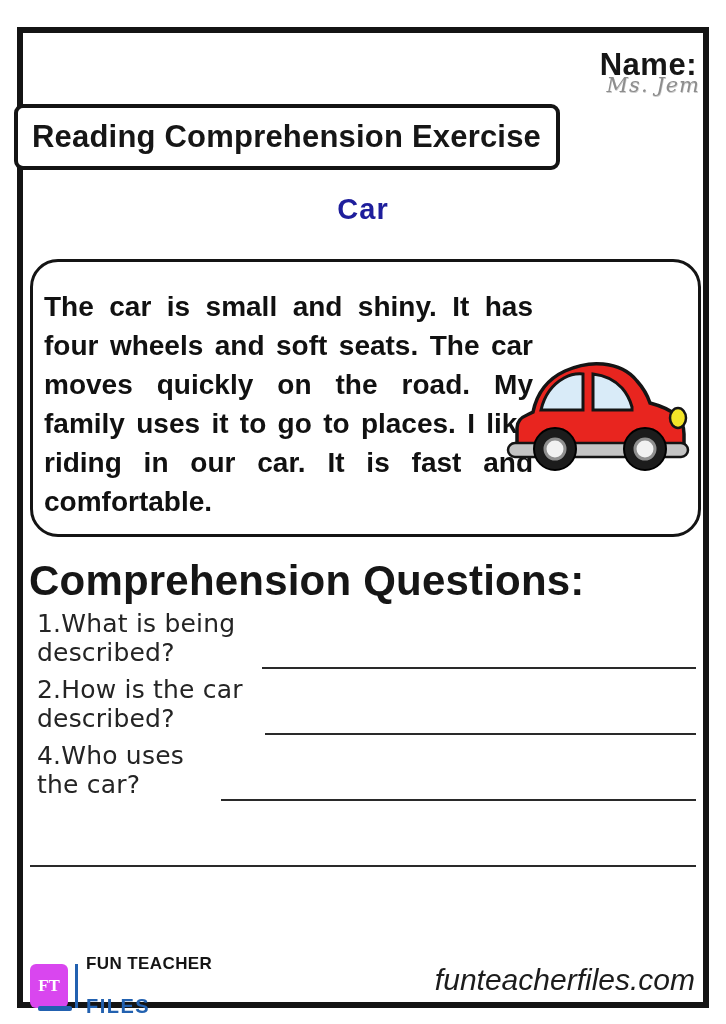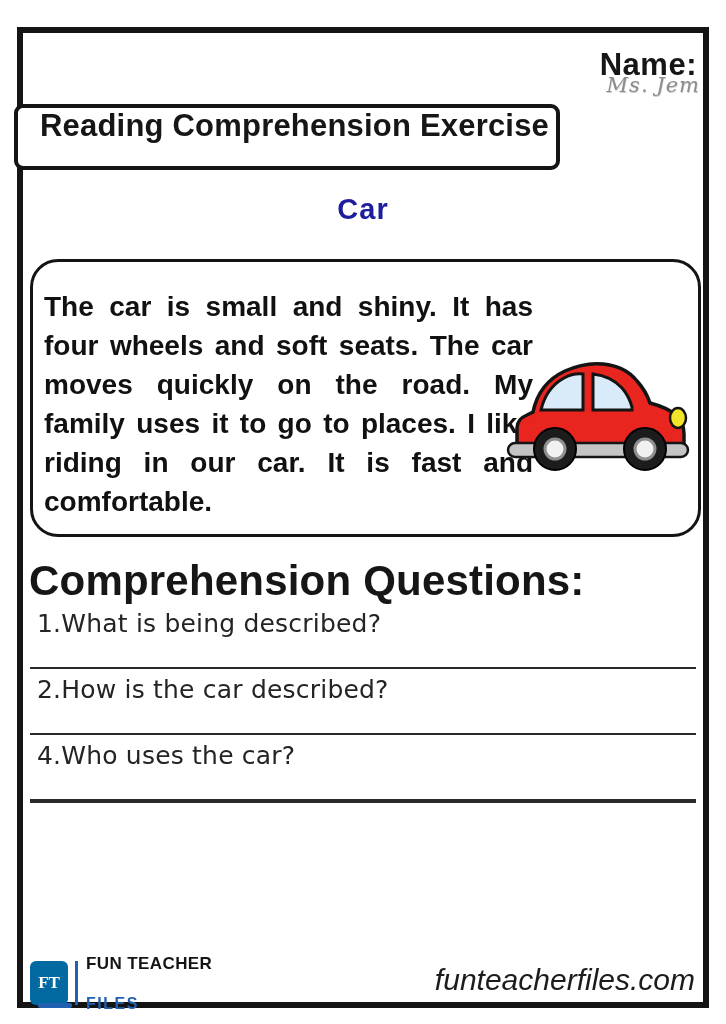--- a/index.html
+++ b/index.html
@@ -40,22 +40,22 @@
     font-style:italic; font-size:21px;
     color:#8d8d8d; letter-spacing:1px;
     text-shadow:0.5px 0.5px 0 #cfcfcf;
   }
 
   .banner-box {
     position:absolute; left:14px; top:104px;
     width:546px; height:66px;
     background:#ffffff;
     border:4px solid #141414; border-radius:9px;
-    display:flex; 
-    padding-left:22px;
+    display:flex; align-items:center;
+    padding-left:14px;
     z-index:3;
   }
   .banner-title {
     font-family:"Liberation Sans", sans-serif;
     font-weight:bold; font-size:31px; letter-spacing:0.2px;
   }
 
   .story-title {
     position:absolute; left:17px; top:193px; width:692px;
     text-align:center;
@@ -88,21 +88,21 @@
   .q-heading {
     position:absolute; left:29px; top:557px;
     font-family:"Liberation Sans", sans-serif;
     font-weight:bold; font-size:42px; letter-spacing:0.2px;
   }
   .q-list {
     position:absolute; left:30px; top:603px; width:666px;
   }
   .q-item {
     height:66px;
-    display:flex; flex-direction:column; justify-content:space-between;
+    display:flex; flex-direction:row; justify-content:space-between;
   }
   .q-text-row {
     padding-left:7px; padding-top:6px;
     font-family:"DejaVu Sans", sans-serif;
     font-weight:normal; font-size:25px; color:#242424;
     letter-spacing:0.2px;
   }
   .q-answer-line {
     border-bottom:2px solid #2a2a2a;
     width:100%;
@@ -134,21 +134,21 @@
     margin-left:7px; margin-right:8px;
   }
   .logo-text-block { display:flex; flex-direction:column; justify-content:center;gap:20px; }
   .logo-line1 {
     font-family:"Liberation Sans", sans-serif;
     font-weight:bold; font-size:17px; color:#141414;
     letter-spacing:0.4px; line-height:1.25;
   }
   .logo-line2 {
     font-family:"Liberation Sans", sans-serif;
-    font-weight:bold; font-size:16px; color:#2261b0;
+    font-weight:bold; font-size:20px; color:#2261b0;
     letter-spacing:1.5px; line-height:1.2;
   }
   .website {
     position:absolute; right:31px; top:963px;
     font-family:"Liberation Sans", sans-serif;
     font-style:italic; font-size:30px; color:#1c1c1c;
   }
 </style>
 </head>
 <body>
@@ -204,21 +204,21 @@
   <div class="q-item">
     <div class="q-text-row"><span>4.</span><span>Who uses the car?</span></div>
     <div class="q-answer-line"></div>
   </div>
   <div class="q-item">
     <div class="q-answer-line"></div>
   </div>
 </div>
 
 <div class="footer-logo">
-  <div class="logo-book" style="background: #0369a1;">
+  <div class="logo-book" style="background: #d946ef;">
     <span>FT</span>
   </div>
   <div class="logo-divider" style="background: rgb(34, 97, 176);"></div>
   <div class="logo-text-block">
     <span class="logo-line1">FUN TEACHER</span>
     <span class="logo-line2" style="color: rgb(34, 97, 176);">FILES</span>
   </div>
 </div>
 <div class="website">funteacherfiles.com</div>
 

